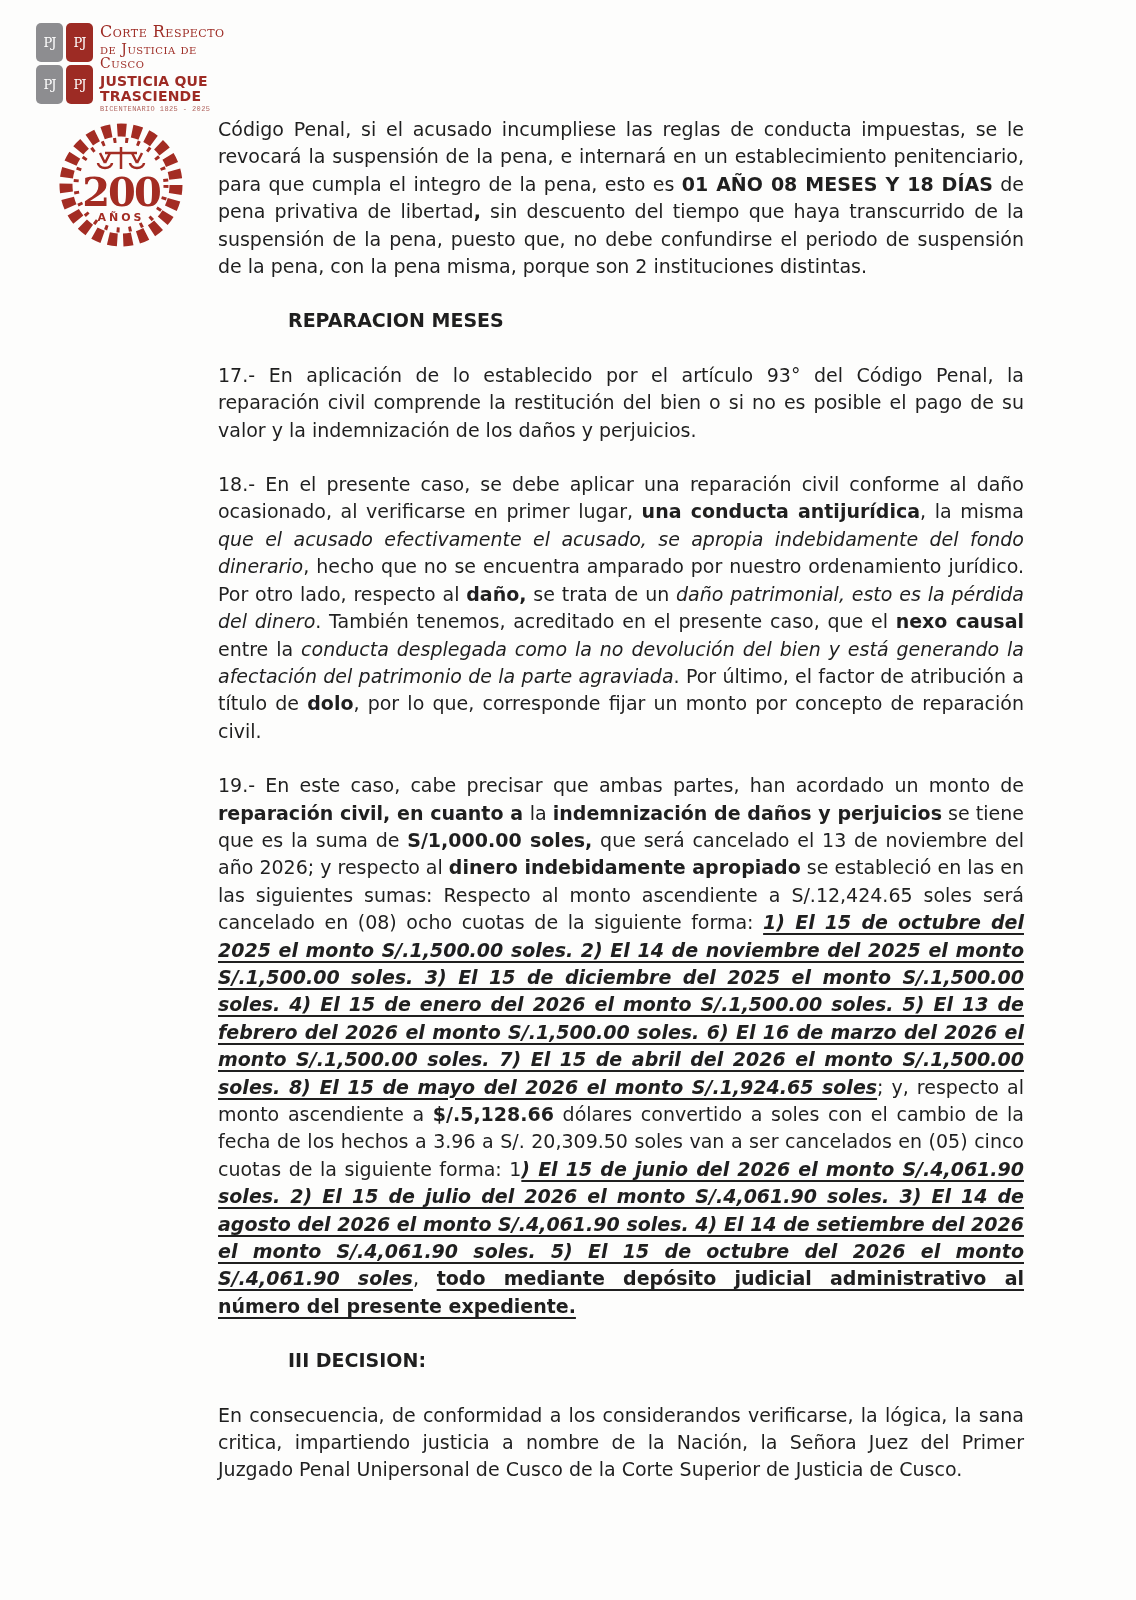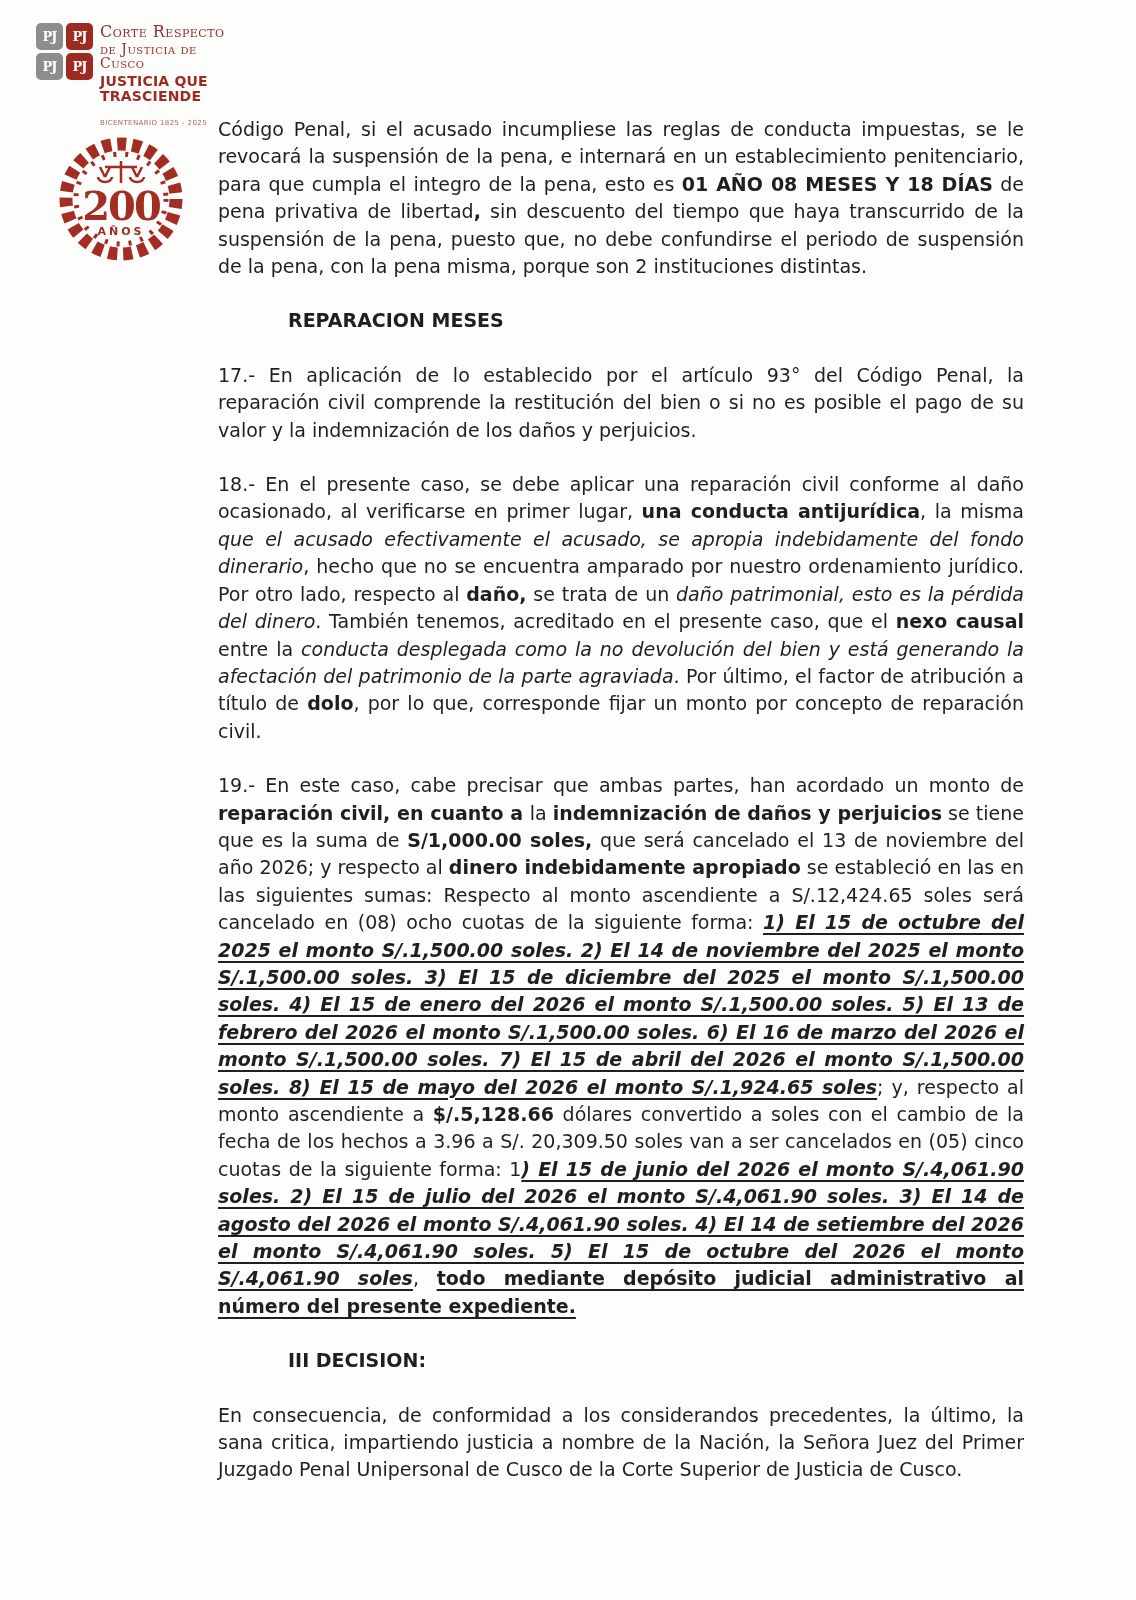--- a/index.html
+++ b/index.html
@@ -11,35 +11,35 @@
     background:#fdfdfc;
     font-family:"DejaVu Sans","Liberation Sans",sans-serif;
     color:#1f1f1f;
     overflow:hidden;
   }
   
   .letterhead{position:absolute;left:36px;top:20px;width:190px;}
   .logo-row{display:flex;gap:7px;align-items:flex-start;}
   .pj-grid{display:grid;grid-template-columns:27px 27px;gap:3px;flex:none;margin-top:3px;}
   .pj-tile{
-    width:27px;height:27px;border-radius:5px;
+    width:27px;height:39px;border-radius:5px;
     display:flex;align-items:center;justify-content:center;
-    font-weight:bold;font-size:13px;color:#ffffff;
+    font-weight:normal;font-size:13px;color:#ffffff;
     letter-spacing:-1px;
     font-family:"DejaVu Serif","Liberation Serif",serif;
   }
   .pj-gray{background:#8d8d90;}
   .pj-red{background:#9d2b24;}
   .logo-text{line-height:1.05;padding-top:4px;}
   .lt1{font-family:"DejaVu Serif","Liberation Serif",serif;font-variant:small-caps;
        font-size:16px;color:#9d2b24;letter-spacing:.5px;}
   .lt2{font-family:"DejaVu Serif","Liberation Serif",serif;font-variant:small-caps;
        font-size:14px;color:#9d2b24;letter-spacing:.5px;margin-top:1px;}
   .lt3{font-size:14px;font-weight:bold;color:#9d2b24;margin-top:3px;letter-spacing:.2px;}
-  .lt4{font-size:7px;color:#b0655f;margin-top:16px;letter-spacing:.4px;}
+  .lt4{font-size:7px;color:#b0655f;margin-top:2px;letter-spacing:.4px;font-family:Liberation Mono, monospace;}
   .seal-wrap{margin:8px 0 0 18px;width:134px;}
   
   .doc-body{
     position:absolute;left:218px;top:116px;width:806px;
     font-size:19px;line-height:27.4px;
   }
   .para{margin:0 0 27px 0;text-align:justify;}
   .para.heading{text-align:left;margin-left:70px;font-weight:bold;}
   .seg.b{font-weight:bold;}
   .seg.i{font-style:italic;}
@@ -86,16 +86,16 @@
     </div>
   </header>
 
   <main class="doc-body" id="doc-body">
       <p class="para"><span class="seg">Código Penal, si el acusado incumpliese las reglas de conducta impuestas, se le revocará la suspensión de la pena, e internará en un establecimiento penitenciario, para que cumpla el integro de la pena, esto es </span><span class="seg b">01 AÑO 08 MESES Y 18 DÍAS</span><span class="seg"> de pena privativa de libertad</span><span class="seg b">,</span><span class="seg"> sin descuento del tiempo que haya transcurrido de la suspensión de la pena, puesto que, no debe confundirse el periodo de suspensión de la pena, con la pena misma, porque son 2 instituciones distintas.</span></p>
       <p class="para heading"><span class="seg b">REPARACION MESES</span></p>
       <p class="para"><span class="seg">17.- En aplicación de lo establecido por el artículo 93° del Código Penal, la reparación civil comprende la restitución del bien o si no es posible el pago de su valor y la indemnización de los daños y perjuicios.</span></p>
       <p class="para"><span class="seg">18.- En el presente caso, se debe aplicar una reparación civil conforme al daño ocasionado, al verificarse en primer lugar, </span><span class="seg b">una conducta antijurídica</span><span class="seg">, la misma </span><span class="seg i">que el acusado efectivamente el acusado, se apropia indebidamente del fondo dinerario</span><span class="seg">, hecho que no se encuentra amparado por nuestro ordenamiento jurídico. Por otro lado, respecto al </span><span class="seg b">daño,</span><span class="seg"> se trata de un </span><span class="seg i">daño patrimonial, esto es la pérdida del dinero</span><span class="seg">. También tenemos, acreditado en el presente caso, que el </span><span class="seg b">nexo causal</span><span class="seg"> entre la </span><span class="seg i">conducta desplegada como la no devolución del bien y está generando la afectación del patrimonio de la parte agraviada</span><span class="seg">. Por último, el factor de atribución a título de </span><span class="seg b">dolo</span><span class="seg">, por lo que, corresponde fijar un monto por concepto de reparación civil.</span></p>
       <p class="para"><span class="seg">19.- En este caso, cabe precisar que ambas partes, han acordado un monto de </span><span class="seg b">reparación civil, en cuanto a </span><span class="seg">la </span><span class="seg b">indemnización de daños y perjuicios</span><span class="seg"> se tiene que es la suma de </span><span class="seg b">S/1,000.00 soles,</span><span class="seg"> que será cancelado el 13 de noviembre del año 2026; y respecto al </span><span class="seg b">dinero indebidamente apropiado</span><span class="seg"> se estableció en las en las siguientes sumas: Respecto al monto ascendiente a S/.12,424.65 soles será cancelado en (08) ocho cuotas de la siguiente forma: </span><span class="seg i u">1) El 15 de octubre del 2025 el monto S/.1,500.00 soles. 2) El 14 de noviembre del 2025 el monto S/.1,500.00 soles. 3) El 15 de diciembre del 2025 el monto S/.1,500.00 soles. 4) El 15 de enero del 2026 el monto S/.1,500.00 soles. 5) El 13 de febrero del 2026 el monto S/.1,500.00 soles. 6) El 16 de marzo del 2026 el monto S/.1,500.00 soles. 7) El 15 de abril del 2026 el monto S/.1,500.00 soles. 8) El 15 de mayo del 2026 el monto S/.1,924.65 soles</span><span class="seg">; y, respecto al monto ascendiente a </span><span class="seg b">$/.5,128.66</span><span class="seg"> dólares convertido a soles con el cambio de la fecha de los hechos a 3.96 a S/. 20,309.50 soles van a ser cancelados en (05) cinco cuotas de la siguiente forma: 1</span><span class="seg i u">) El 15 de junio del 2026 el monto S/.4,061.90 soles. 2) El 15 de julio del 2026 el monto S/.4,061.90 soles. 3) El 14 de agosto del 2026 el monto S/.4,061.90 soles. 4) El 14 de setiembre del 2026 el monto S/.4,061.90 soles. 5) El 15 de octubre del 2026 el monto S/.4,061.90 soles</span><span class="seg">, </span><span class="seg u">todo mediante depósito judicial administrativo al número del presente expediente.</span></p>
       <p class="para heading"><span class="seg b">III DECISION:</span></p>
-      <p class="para"><span class="seg">En consecuencia, de conformidad a los considerandos precedentes, la último, la sana critica, impartiendo justicia a nombre de la Nación, la Señora Juez del Primer Juzgado Penal Unipersonal de Cusco de la Corte Superior de Justicia de Cusco.</span></p>
+      <p class="para"><span class="seg">En consecuencia, de conformidad a los considerandos verificarse, la lógica, la sana critica, impartiendo justicia a nombre de la Nación, la Señora Juez del Primer Juzgado Penal Unipersonal de Cusco de la Corte Superior de Justicia de Cusco.</span></p>
     </main>
 
 </div>
 
 </body></html>

